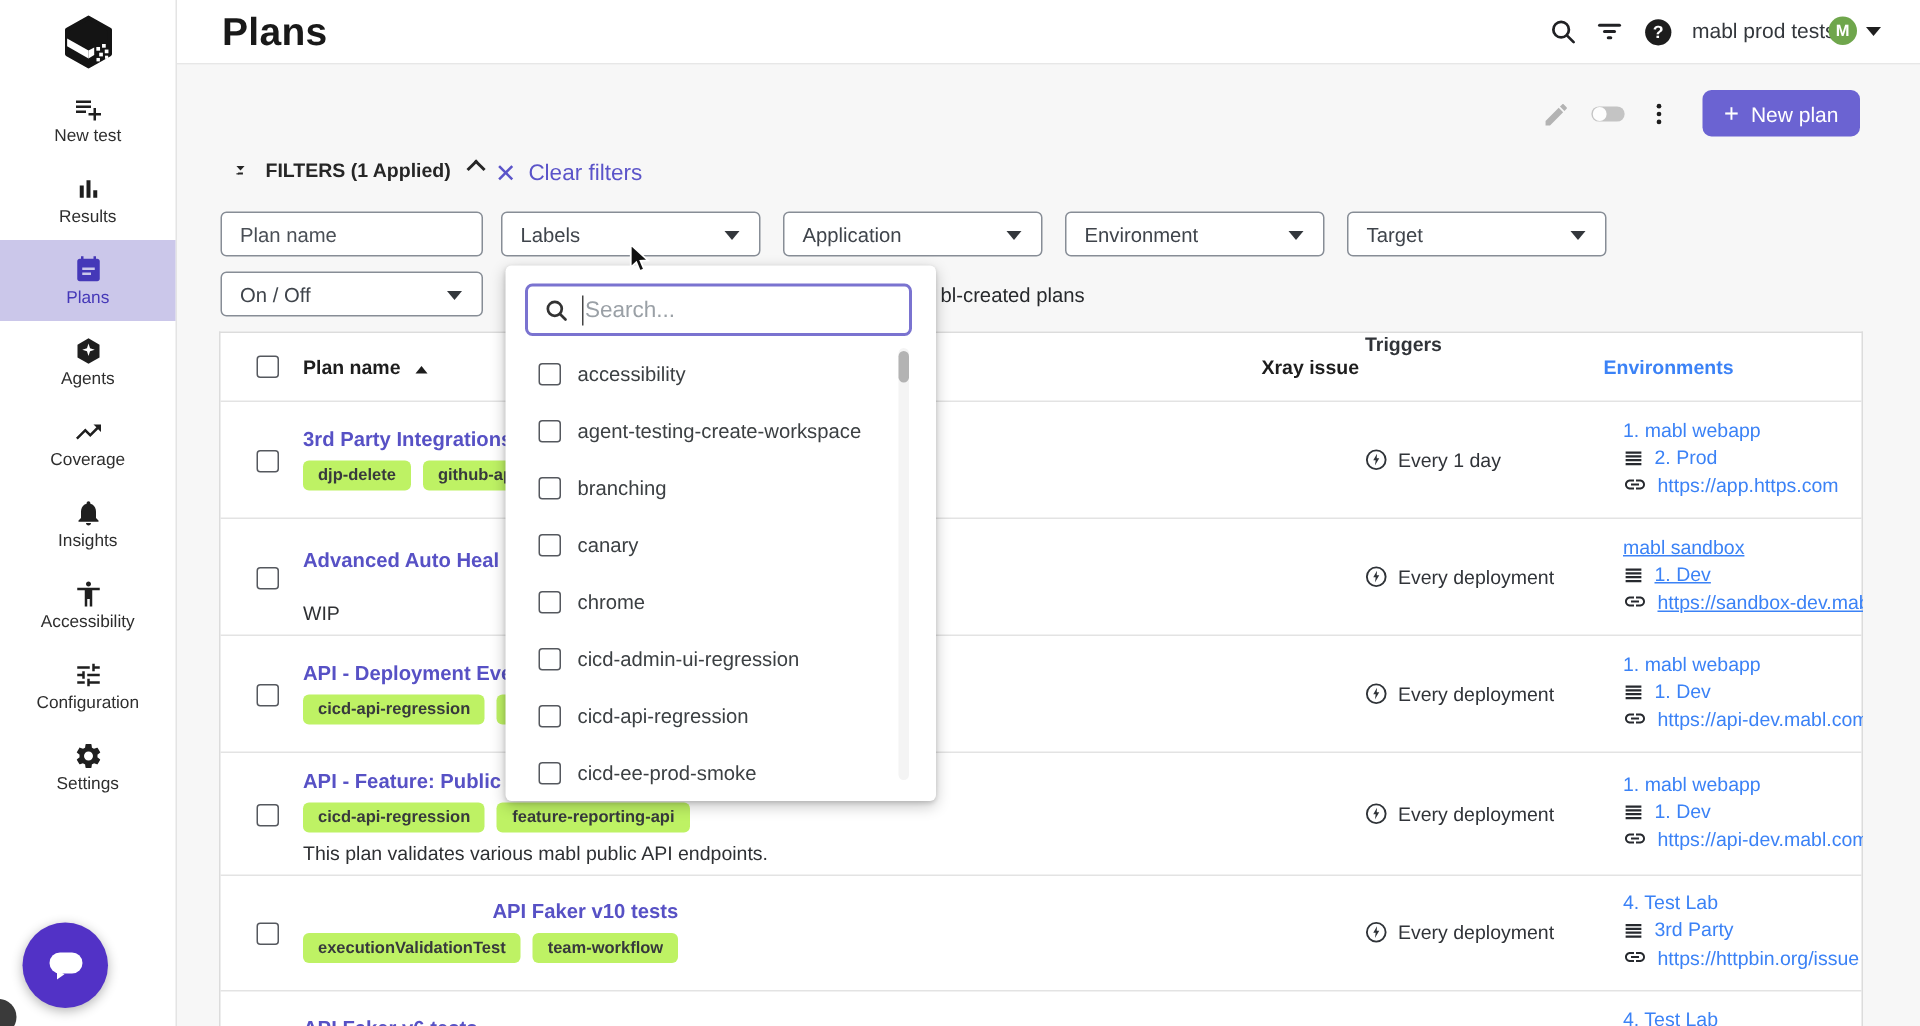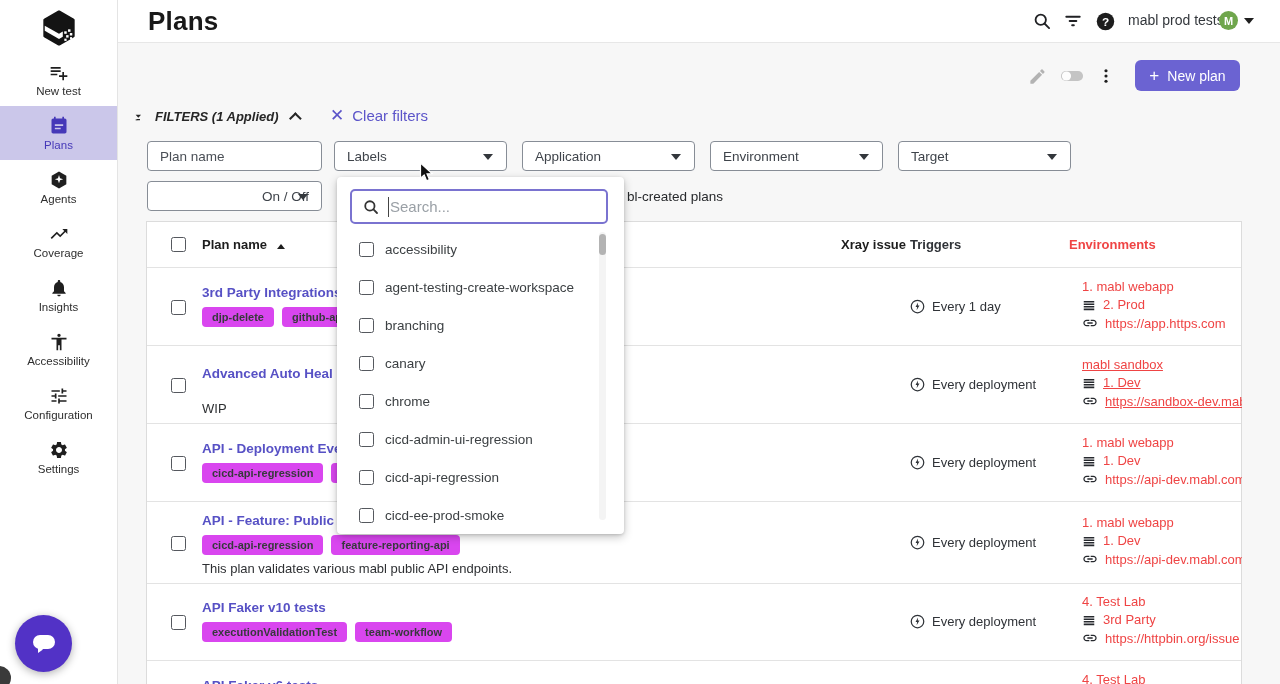--- a/index.html
+++ b/index.html
@@ -26,47 +26,47 @@
   .ws-name { position:absolute; left:1010px; top:12px; font-size:14px; color:#33373c; cursor:pointer; }
   .avatar { position:absolute; left:1101px; top:11px; width:19px; height:19px; border-radius:50%; background:#6fa64c; color:#fff; font-size:11px; font-weight:700; display:flex; align-items:center; justify-content:center; cursor:pointer; }
   .ws-caret { position:absolute; left:1126px; top:18px; width:0; height:0; border-left:5px solid transparent; border-right:5px solid transparent; border-top:6px solid #1f1f1f; cursor:pointer; }
 
   
   .tool-icon { position:absolute; width:24px; height:24px; display:flex; align-items:center; justify-content:center; cursor:pointer; }
   .btn-newplan { position:absolute; left:1135px; top:60px; width:105px; height:31px; background:#6b63d2; border:none; border-radius:6px; color:#fff; font-size:14px; font-family:inherit; display:flex; align-items:center; justify-content:center; gap:8px; cursor:pointer; }
   .btn-newplan .plus { font-size:17px; font-weight:400; line-height:1; margin-top:-1px; }
 
   
-  .filters-head { position:absolute; left:134px; top:106px; height:20px; display:flex; align-items:center; z-index:5;font-style:italic; }
+  .filters-head { position:absolute; left:156px; top:106px; height:20px; display:flex; align-items:flex-start; z-index:5; }
   .filters-title { font-size:13px; font-weight:700; color:#262626; }
   .filters-chevron { margin-left:14px; width:9px; height:9px; border-left:2.6px solid #262626; border-top:2.6px solid #262626; transform:rotate(45deg) translateY(3px); }
   .clearfilters { position:absolute; left:330px; top:105px; display:flex; align-items:center; gap:8px; color:#5b54c9; font-size:15px; cursor:pointer; z-index:5; }
   .clearfilters .x { font-size:17px; font-weight:400; }
   .f-input { position:absolute; height:30px; border:1px solid #878d96; border-radius:4px; background:#fff; font-size:13.5px; color:#3f444b; display:flex; align-items:center; padding:0 12px; z-index:5; }
   .f-input .caret { position:absolute; right:13px; top:12px; width:0; height:0; border-left:5.5px solid transparent; border-right:5.5px solid transparent; border-top:6.5px solid #33373c; }
   .f-input input { border:none; outline:none; width:100%; font-size:13.5px; font-family:inherit; color:#3f444b; background:transparent; }
   .f-input input::placeholder { color:#4a4f56; opacity:1; }
   .hidden-plans-text { position:absolute; left:627px; top:189px; font-size:13.5px; color:#27292c; z-index:4; }
 
   
   .table { position:absolute; left:146px; top:221px; width:1096px; height:470px; background:#fff; border:1px solid #dcdcdc; border-bottom:none; z-index:3; }
   .trow { position:absolute; left:0; width:1094px; border-bottom:1px solid #e3e3e3; }
   .thead { height:46px; }
   .th { font-size:13px; font-weight:700; color:#1d1d1d; }
   .cb { width:15px; height:15px; border:1.6px solid #55585e; border-radius:2.5px; background:#fff; cursor:pointer; }
   .row-cb { position:absolute; left:24px; }
   .col-plan { position:absolute; left:55px; }
   .col-xray { position:absolute; left:694px; }
   .col-trig { position:absolute; left:763px; display:flex; align-items:center; gap:7px; font-size:13px; color:#303338; }
-  .col-env { position:absolute; left:935px; width:160px; font-size:13px; color:#ef4444; }
+  .col-env { position:absolute; left:935px; width:160px; font-size:13px; color:#3b82f6; }
   .env-line { height:18.5px; display:flex; align-items:center; gap:7px; white-space:nowrap; overflow:hidden; }
   .env-line svg { flex:0 0 auto; }
   .plan-link { font-size:13.5px; font-weight:700; color:#5751c5; cursor:pointer; white-space:nowrap; }
   .chips { display:flex; gap:8px; margin-top:7px; }
-  .chip { background:#d946ef; border-radius:4px; height:20px; padding:0 10px; display:flex; align-items:center; font-size:11px; font-weight:700; color:#37393c; white-space:nowrap; }
+  .chip { background:#bef264; border-radius:4px; height:20px; padding:0 10px; display:flex; align-items:center; font-size:11px; font-weight:700; color:#37393c; white-space:nowrap; }
   .subnote { margin-top:20px; font-size:13px; color:#2e3033; }
   .desc { margin-top:6px; font-size:13px; color:#2e3033; }
   .sort-arrow { display:inline-block; width:0; height:0; border-left:4.5px solid transparent; border-right:4.5px solid transparent; border-bottom:5.5px solid #1d1d1d; margin-left:10px; }
 
   
   .dropdown { position:absolute; left:337px; top:177px; width:287px; height:357px; background:#fff; border-radius:4px; box-shadow:0 3px 10px rgba(0,0,0,.23), 0 1px 3px rgba(0,0,0,.14); z-index:10; }
   .dd-search { position:absolute; left:13px; top:12px; width:258px; height:35px; border:2px solid #7a73d0; border-radius:5px; display:flex; align-items:center; padding:0 10px; gap:8px; background:#fff; }
   .dd-search input { border:none; outline:none; flex:1; font-size:15px; font-family:inherit; color:#333; }
   .dd-search input::placeholder { color:#9aa0a6; opacity:1; }
   .dd-caret-bar { width:1px; height:20px; background:#444; margin-right:-7px; }
@@ -98,20 +98,26 @@
       </g>
     </svg>
   </div>
   <div class="nav">
     <div class="nav-item">
       <svg viewBox="0 0 24 24">
           <path d="M14 10H2v2h12v-2zm0-4H2v2h12V6zM2 16h8v-2H2v2zm16 0v-4h-2v4h-4v2h4v4h2v-4h4v-2h-4z"></path>
         </svg>
       <span class="nav-label">New test</span>
     </div>
+    <div class="nav-item">
+      <svg viewBox="0 0 24 24">
+          <path d="M5 9.2h3.2V19H5zM10.4 5h3.2v14h-3.2zM15.8 13H19v6h-3.2z"></path>
+        </svg>
+      <span class="nav-label">Results</span>
+    </div>
     <div class="nav-item selected">
       <svg viewBox="0 0 24 24">
           <path d="M19 3h-1V1h-2v2H8V1H6v2H5c-1.11 0-1.99.9-1.99 2L3 19c0 1.1.89 2 2 2h14c1.1 0 2-.9 2-2V5c0-1.1-.9-2-2-2zm-2 9H7v-2h10v2zm-3 4H7v-2h7v2z"></path>
         </svg>
       <span class="nav-label">Plans</span>
     </div>
     <div class="nav-item">
       <svg viewBox="0 0 24 24">
           <path d="M12 1.8l8.8 5.1v10.2L12 22.2l-8.8-5.1V6.9z"></path>
           <path fill="#fff" d="M12 6l1.25 3.75L17 11l-3.75 1.25L12 16l-1.25-3.75L7 11l3.75-1.25z"></path>
@@ -233,35 +239,35 @@
   <span class="caret"></span>
 </div>
 <div class="f-input" style="left:710px; top:141px; width:173px;">
   <span>Environment</span>
   <span class="caret"></span>
 </div>
 <div class="f-input" style="left:898px; top:141px; width:173px;">
   <span>Target</span>
   <span class="caret"></span>
 </div>
-<div class="f-input" style="left:147px; top:181px; width:175px;justify-content:flex-end;">
+<div class="f-input" style="left:147px; top:181px; width:175px;">
   <span>On / Off</span>
   <span class="caret"></span>
 </div>
 <div class="hidden-plans-text">bl-created plans</div>
 
 <div class="table">
 
   <div class="trow thead" style="top:0; height:46px;">
     <div class="cb row-cb" style="top:15px;"></div>
     <div class="col-plan th" style="top:15px;">
       <span>Plan name</span><span class="sort-arrow"></span>
     </div>
     <div class="col-xray th" style="top:15px;">Xray issue</div>
-    <div class="col-trig th" style="top:15px;text-align:right;">Triggers</div>
+    <div class="col-trig th" style="top:0;text-align:right;">Triggers</div>
     <div class="col-env th" style="top:15px; left:922px;">Environments</div>
   </div>
 
   <div class="trow" style="top:46px; height:78px;">
     <div class="cb row-cb" style="top:32px;"></div>
     <div class="col-plan" style="top:17px;">
       <div class="plan-link">3rd Party Integrations</div>
       <div class="chips">
         <span class="chip">djp-delete</span>
         <span class="chip" style="min-width:78px">github-app</span>
@@ -381,21 +387,21 @@
         </div>
       <div class="env-line">
           <svg width="16" height="16" viewBox="0 0 24 24" fill="#26292e">
             <path d="M3.9 12c0-1.71 1.39-3.1 3.1-3.1h4V7H7c-2.76 0-5 2.24-5 5s2.24 5 5 5h4v-1.9H7c-1.71 0-3.1-1.39-3.1-3.1zM8 13h8v-2H8v2zm9-6h-4v1.9h4c1.71 0 3.1 1.39 3.1 3.1s-1.39 3.1-3.1 3.1h-4V17h4c2.76 0 5-2.24 5-5s-2.24-5-5-5z"></path>
           </svg>
           <span>https://api-dev.mabl.com</span>
         </div>
     </div>
   </div>
 
-  <div class="trow" style="top:362px; height:77px;">
+  <div class="trow" style="top:362px; height:77px;text-align:right;">
     <div class="cb row-cb" style="top:31px;"></div>
     <div class="col-plan" style="top:16px;">
       <div class="plan-link">API Faker v10 tests</div>
       <div class="chips">
         <span class="chip">executionValidationTest</span>
         <span class="chip">team-workflow</span>
       </div>
     </div>
     <div class="col-trig" style="top:30px;">
       <svg width="15" height="15" viewBox="0 0 24 24">

